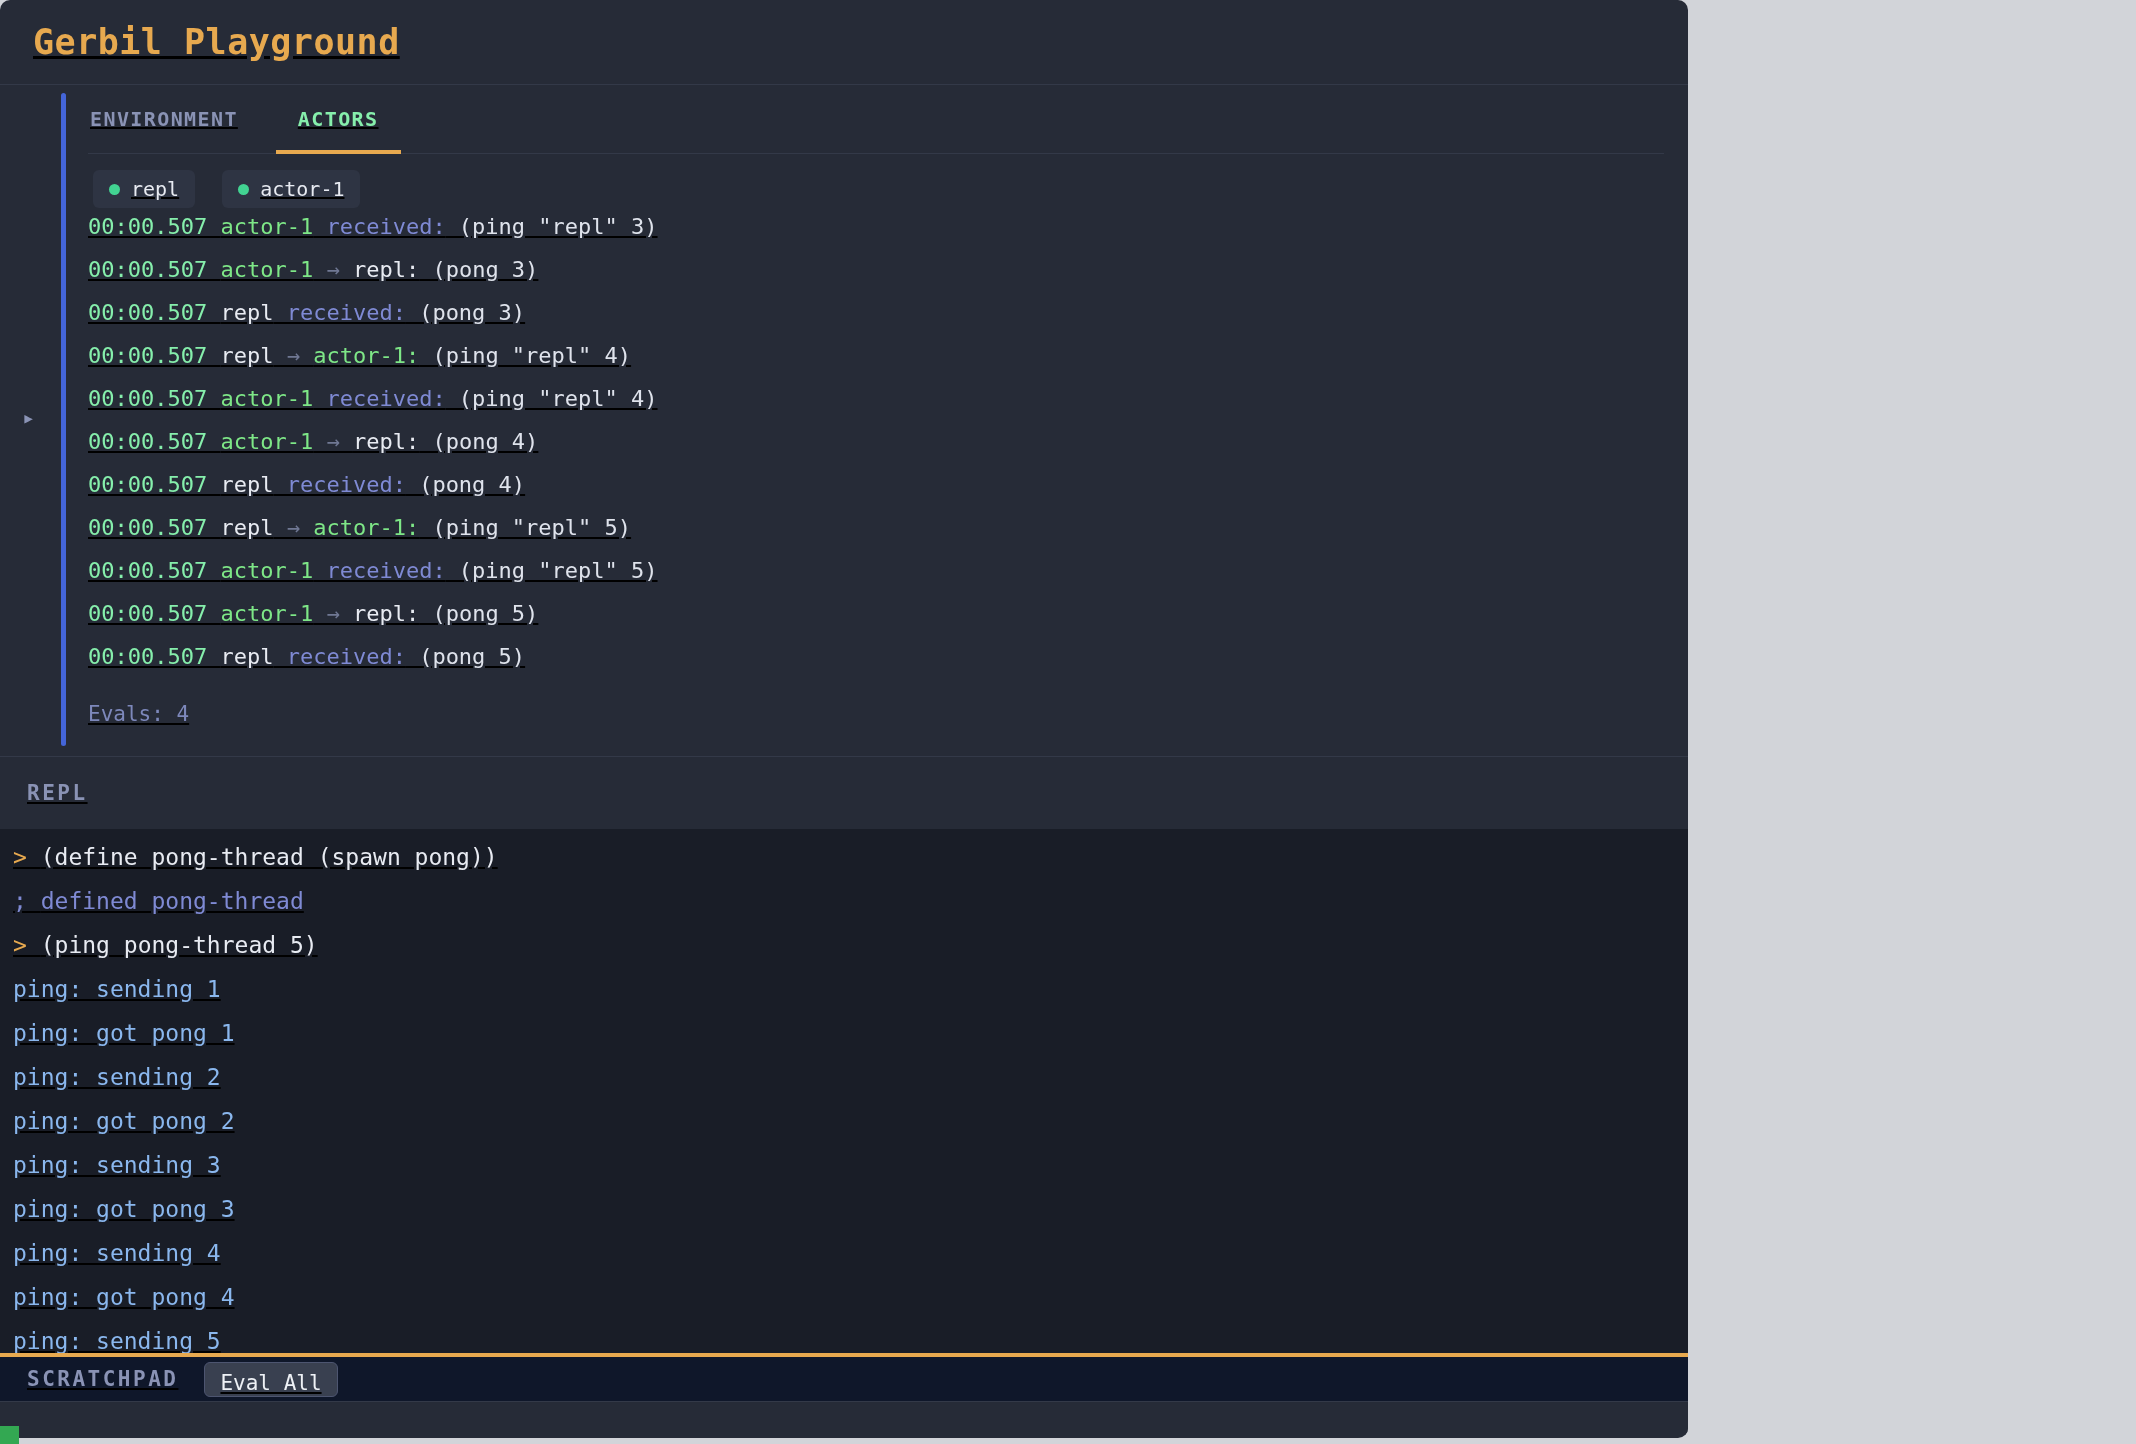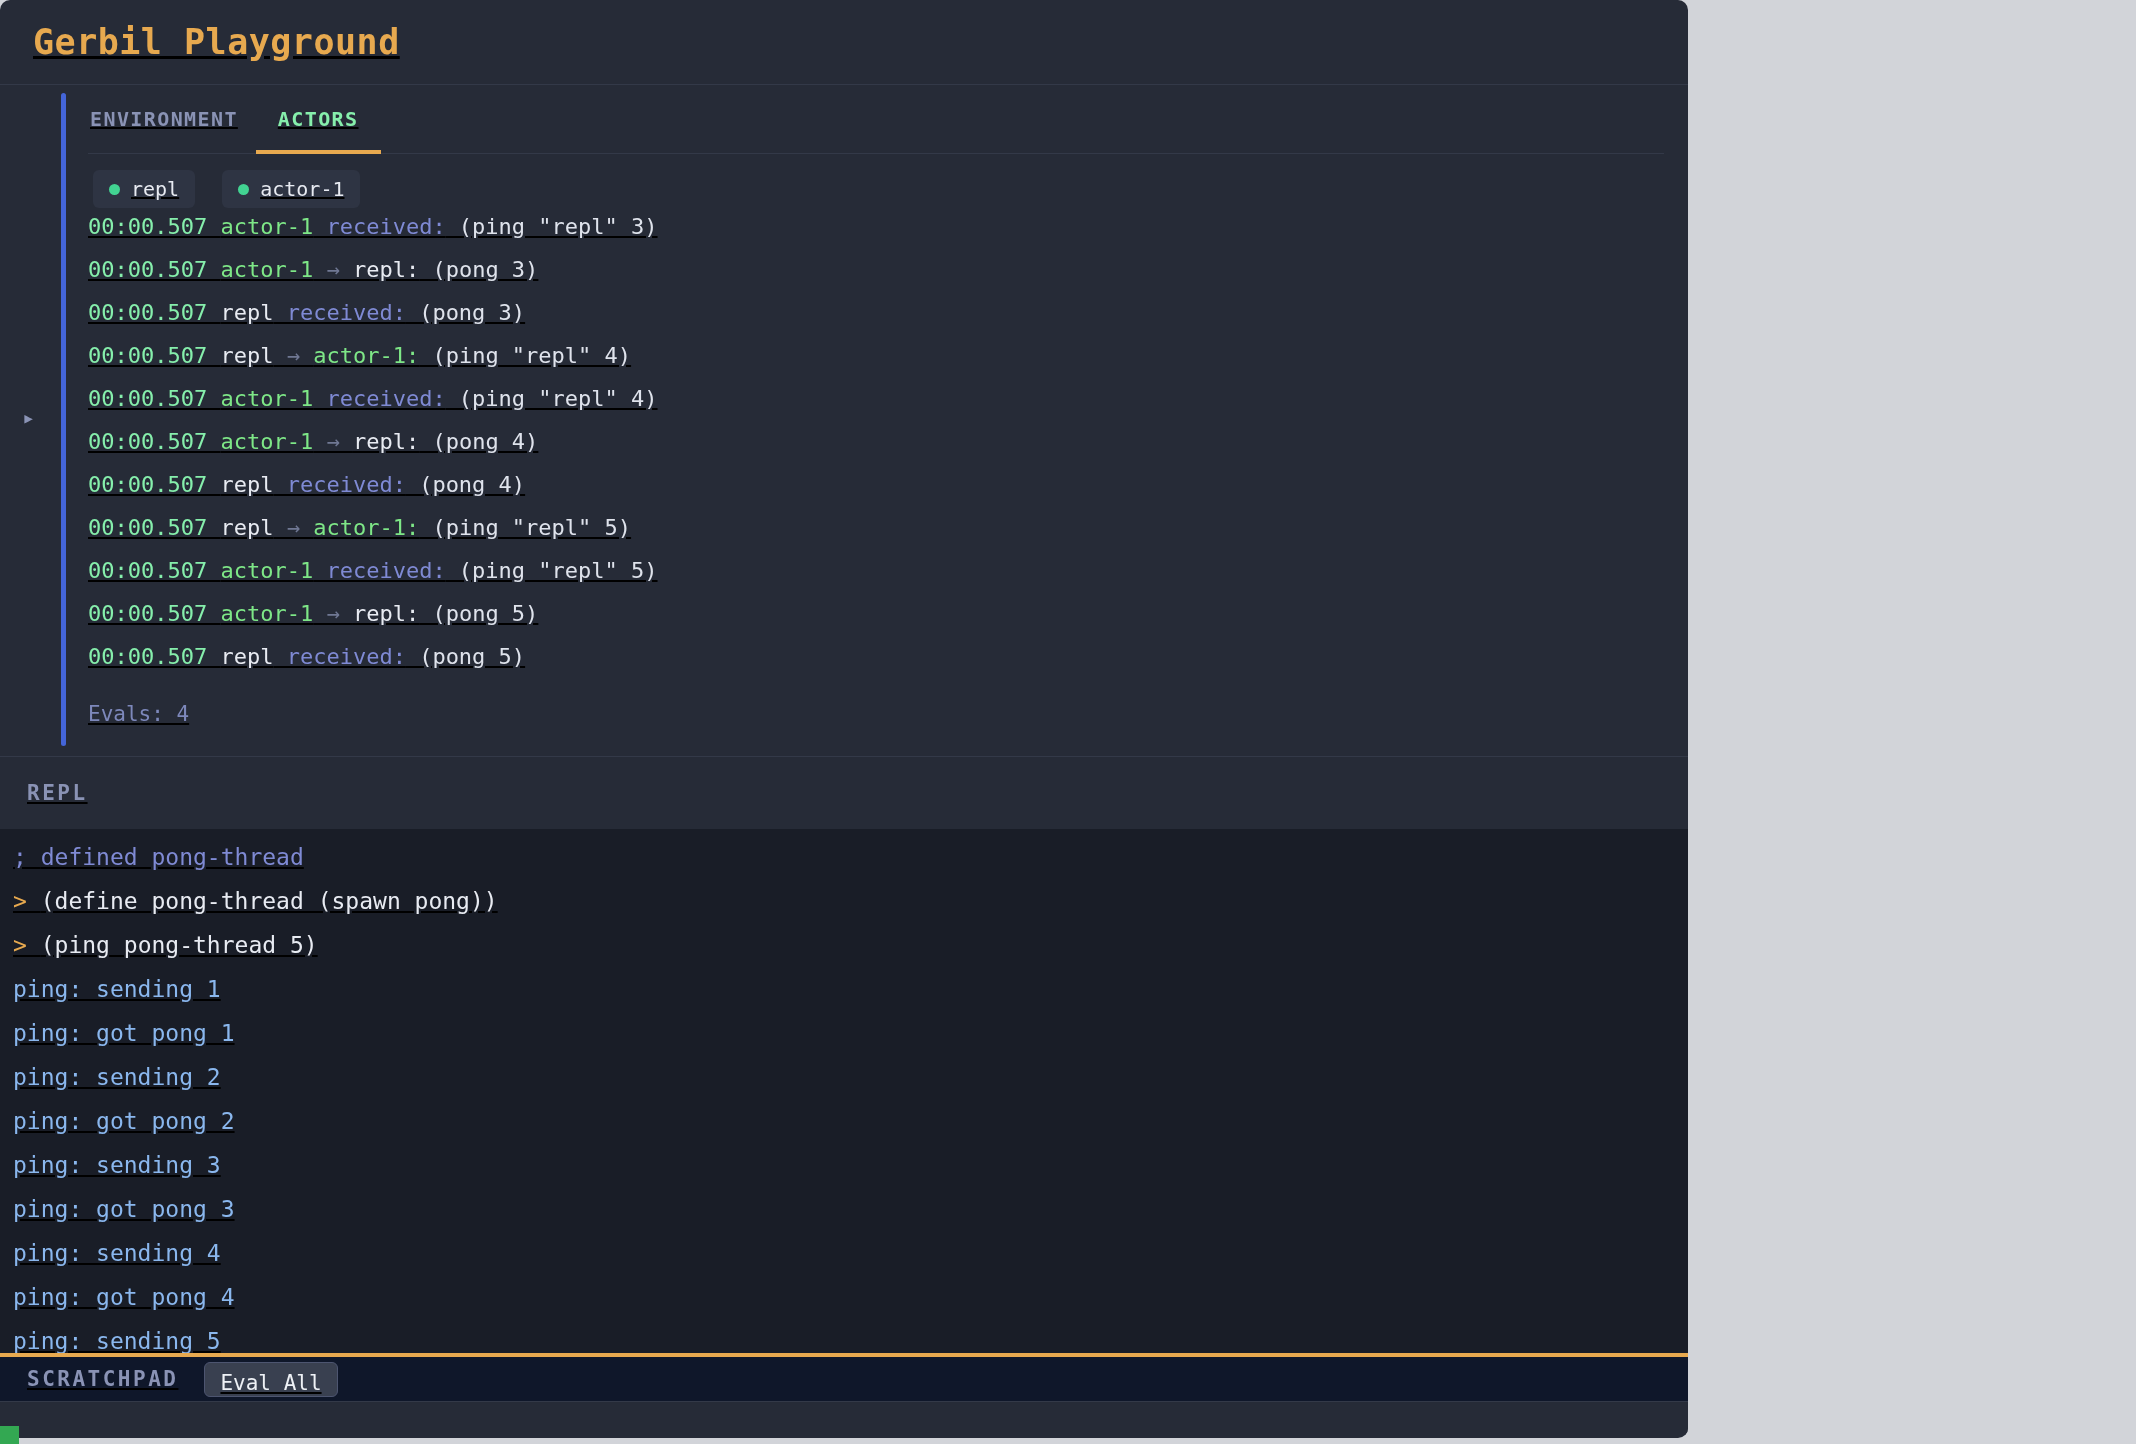--- a/index.html
+++ b/index.html
@@ -26,21 +26,21 @@
   .collapse-arrow {
     position:absolute; left:22px; top:320px; color:#8a93b5; font-size:22px;
     cursor:pointer; user-select:none;
   }
   .focus-bar {
     position:absolute; left:61px; top:8px; bottom:10px; width:5px;
     background:#4465d8; border-radius:3px;
   }
   .panel-inner { margin-left:88px; padding-right:24px; height:100%; }
 
-  .tabs { display:flex; gap:36px; align-items:stretch; height:69px; border-bottom:1px solid #333948; }
+  .tabs { display:flex; gap:56px; align-items:stretch; height:69px; border-bottom:1px solid #333948; }
   .tab {
     position:relative; display:flex; align-items:center;
     font-size:20px; font-weight:bold; letter-spacing:1.4px;
     color:#8a93b5; cursor:pointer; padding:0 2px;
   }
   .tab.active { color:#86efac; }
   .tab.active::after {
     content:""; position:absolute; left:-20px; right:-20px; bottom:-1px;
     height:4px; background:#e7a94f;
   }
@@ -143,22 +143,22 @@
         </div>
       <div class="evals">Evals: 4</div>
     </div>
   </section>
 
   <section class="repl-section">
     <div class="repl-header">
       <span class="repl-label">REPL</span>
     </div>
     <div class="repl-output" id="repl">
+        <div class="repl-line input"><span class="prompt">&gt; </span><span class="in-text">(define pong-thread (spawn pong))</span></div>
         <div class="repl-line comment"><span class="cm-prompt">; </span><span class="cm-text">defined pong-thread</span></div>
-        <div class="repl-line input"><span class="prompt">&gt; </span><span class="in-text">(define pong-thread (spawn pong))</span></div>
         <div class="repl-line input"><span class="prompt">&gt; </span><span class="in-text">(ping pong-thread 5)</span></div>
         <div class="repl-line output"><span class="out-text">ping: sending 1</span></div>
         <div class="repl-line output"><span class="out-text">ping: got pong 1</span></div>
         <div class="repl-line output"><span class="out-text">ping: sending 2</span></div>
         <div class="repl-line output"><span class="out-text">ping: got pong 2</span></div>
         <div class="repl-line output"><span class="out-text">ping: sending 3</span></div>
         <div class="repl-line output"><span class="out-text">ping: got pong 3</span></div>
         <div class="repl-line output"><span class="out-text">ping: sending 4</span></div>
         <div class="repl-line output"><span class="out-text">ping: got pong 4</span></div>
         <div class="repl-line output"><span class="out-text">ping: sending 5</span></div>

